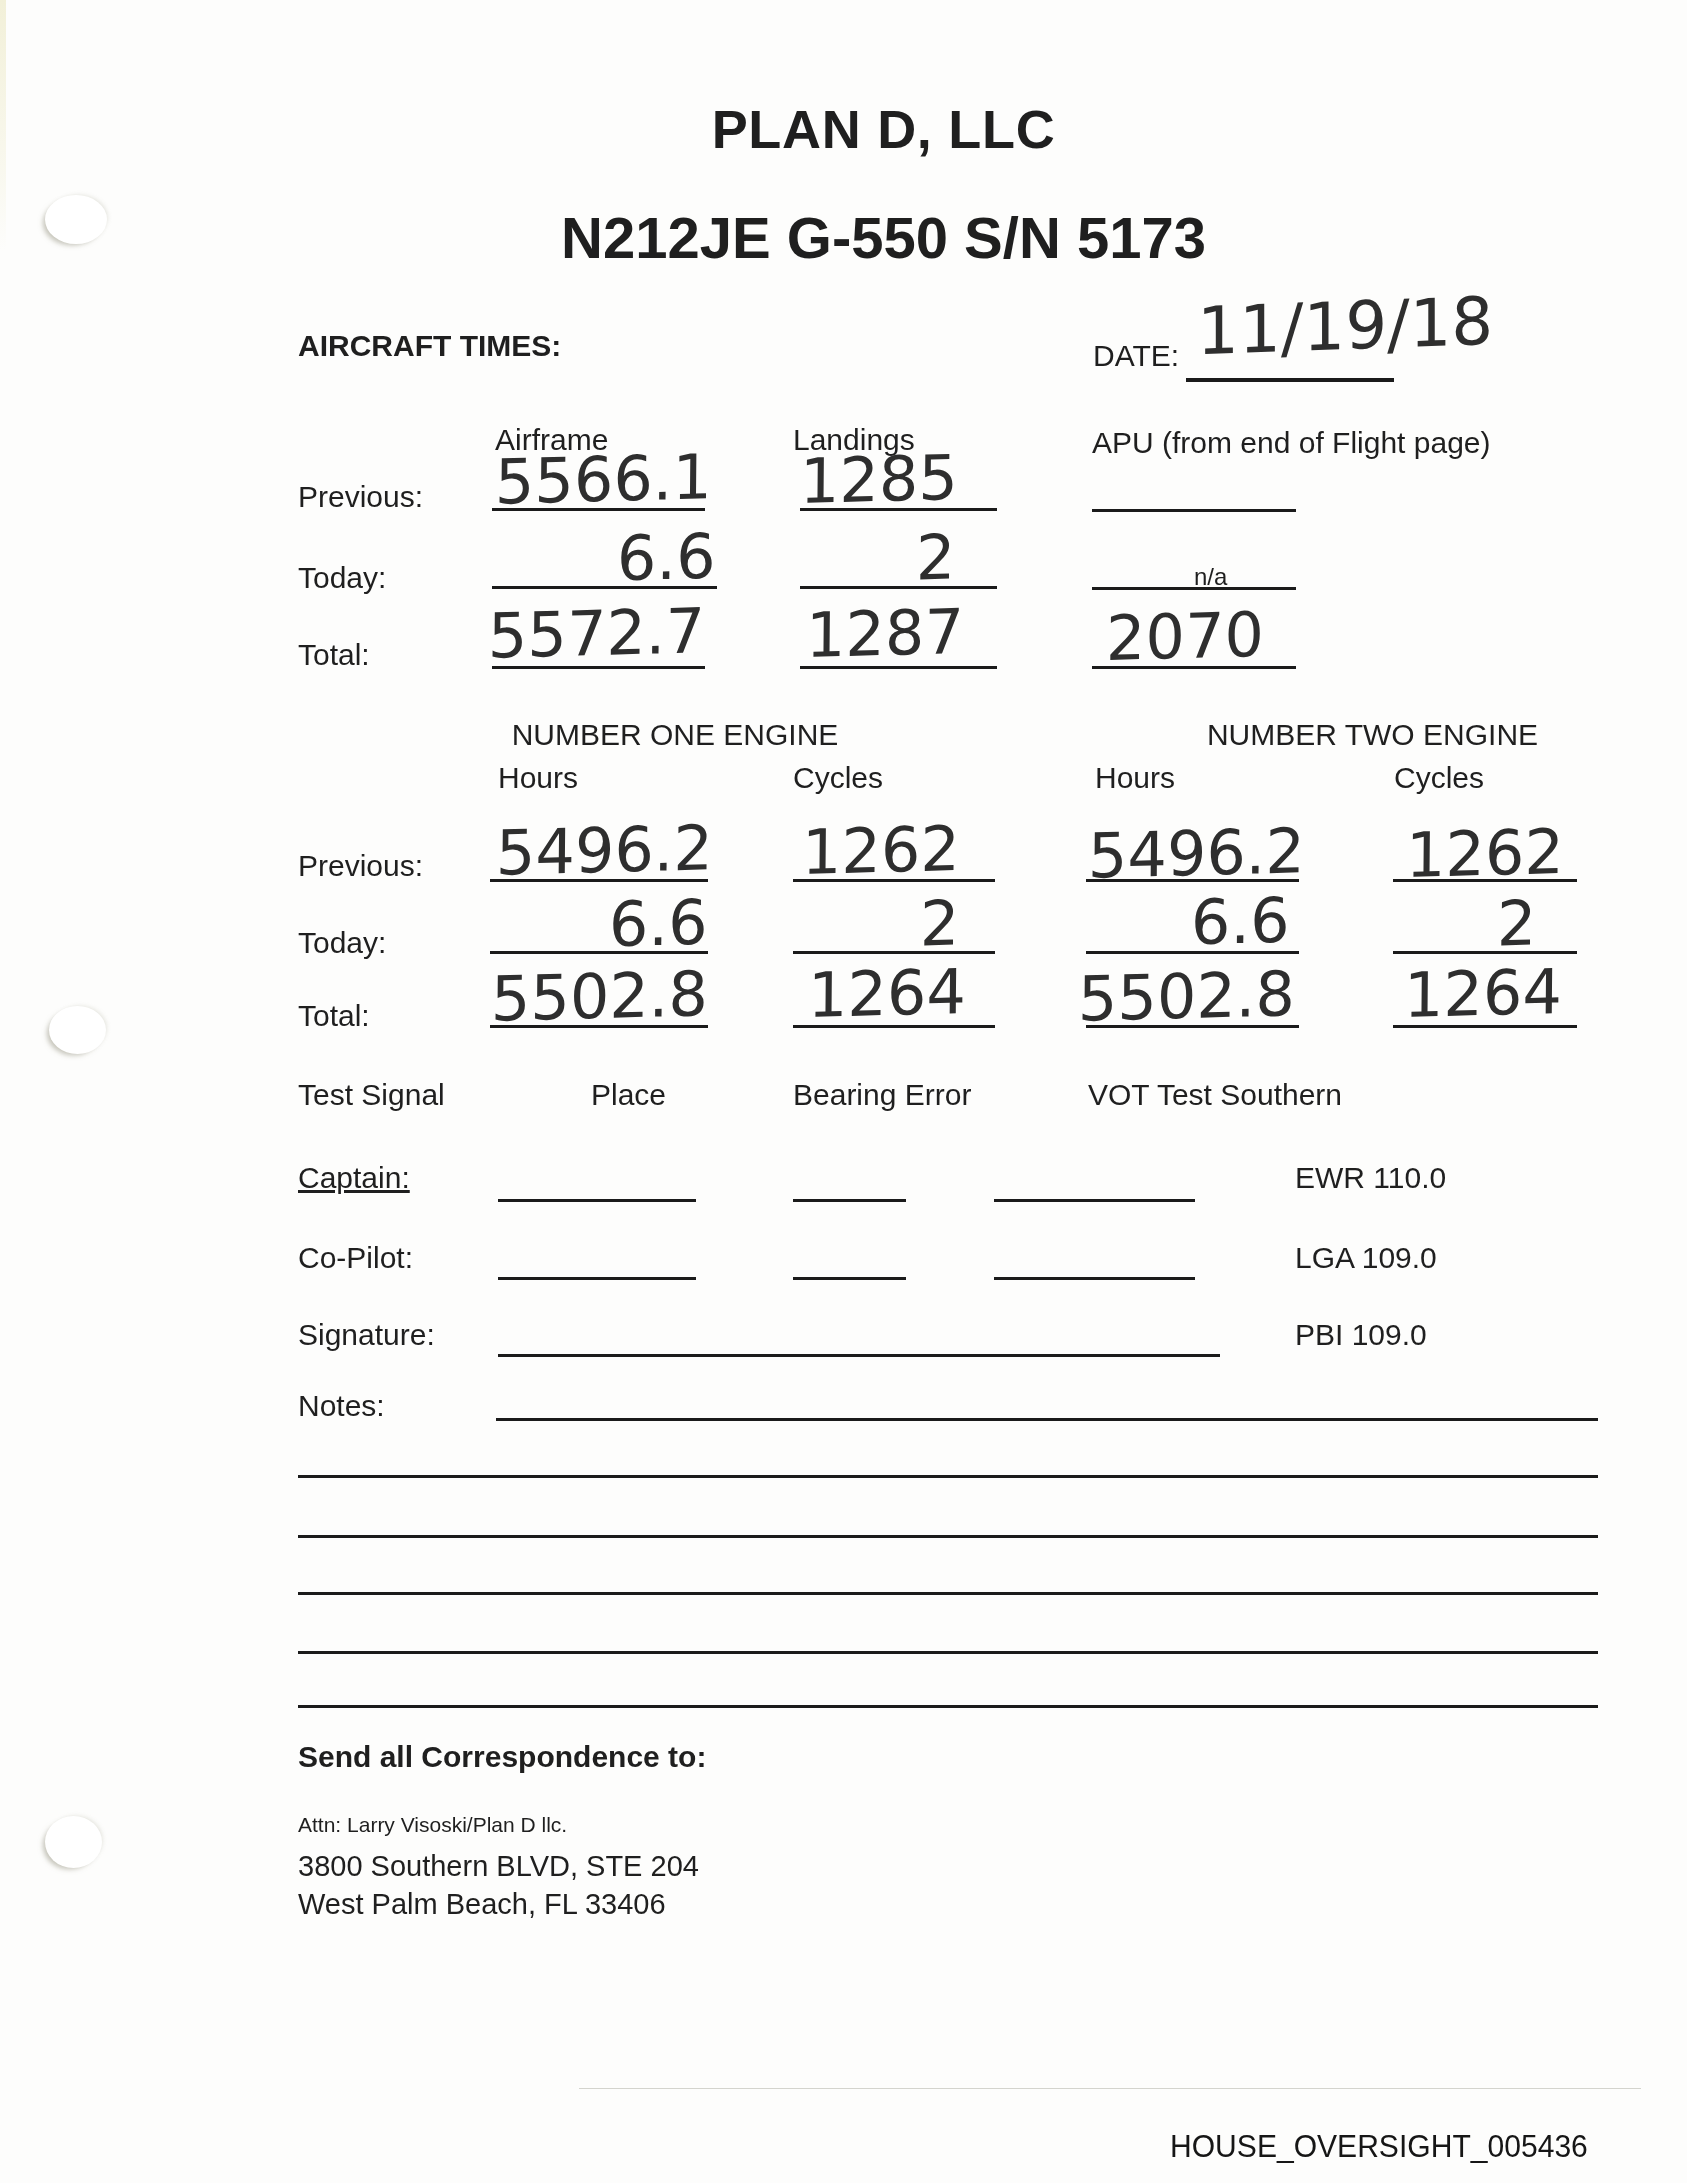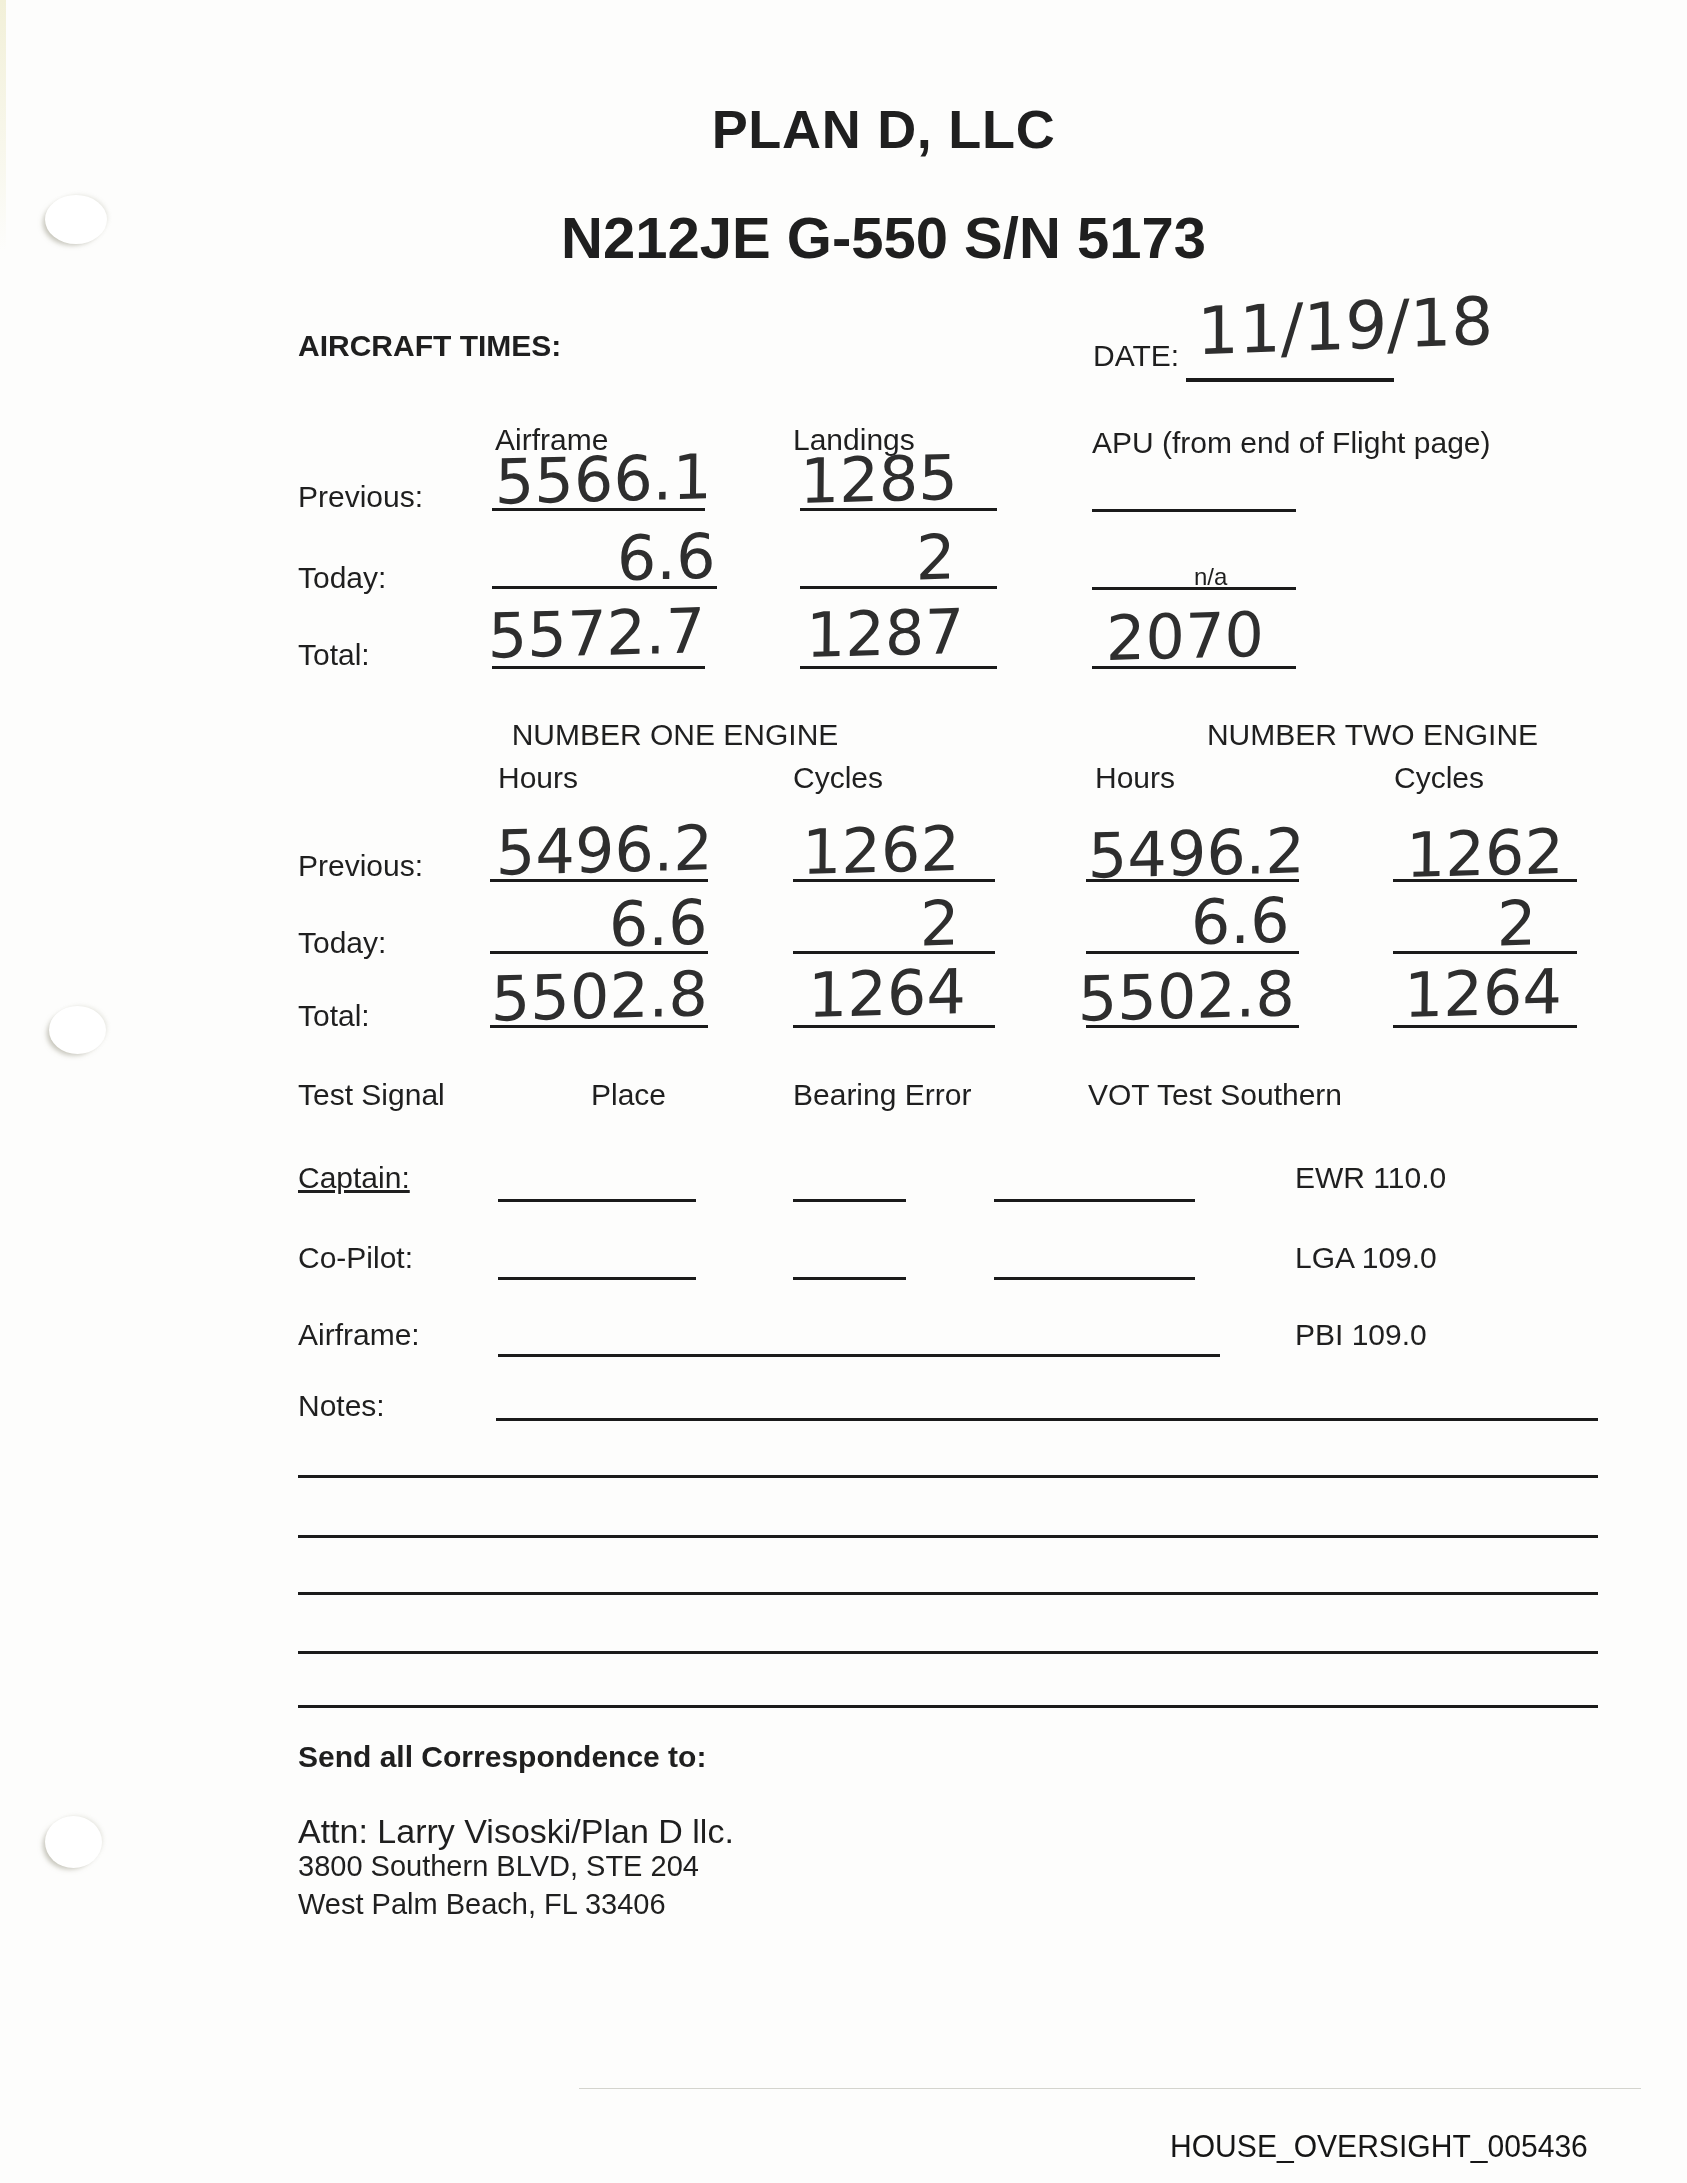--- a/index.html
+++ b/index.html
@@ -176,34 +176,34 @@
   <div class="line thin" style="left:793px; top:1199px; width:113px;"></div>
   <div class="line thin" style="left:994px; top:1199px; width:201px;"></div>
   <div class="t" style="left:1295px; top:1161px;text-align:right;">EWR 110.0</div>
 
   <div class="t" style="left:298px; top:1241px;">Co-Pilot:</div>
   <div class="line thin" style="left:498px; top:1277px; width:198px;"></div>
   <div class="line thin" style="left:793px; top:1277px; width:113px;"></div>
   <div class="line thin" style="left:994px; top:1277px; width:201px;"></div>
   <div class="t" style="left:1295px; top:1241px;">LGA 109.0</div>
 
-  <div class="t" style="left:298px; top:1318px;">Airframe:</div>
+  <div class="t" style="left:298px; top:1318px;">Signature:</div>
   <div class="line thin" style="left:498px; top:1354px; width:722px;"></div>
   <div class="t" style="left:1295px; top:1318px;">PBI 109.0</div>
 
   <div class="t" style="left:298px; top:1389px;">Notes:</div>
   <div class="line thin" style="left:496px; top:1418px; width:1102px;"></div>
   <div class="line thin" style="left:298px; top:1475px; width:1300px;"></div>
   <div class="line thin" style="left:298px; top:1535px; width:1300px;"></div>
   <div class="line thin" style="left:298px; top:1592px; width:1300px;"></div>
   <div class="line thin" style="left:298px; top:1651px; width:1300px;"></div>
   <div class="line" style="left:298px; top:1705px; width:1300px;"></div>
 
   <div class="t sec" style="left:298px; top:1740px;">Send all Correspondence to:</div>
-  <div class="t" style="left:298px; top:1813px; font-size:34px;">Attn: Larry Visoski/Plan D llc.</div>
+  <div class="t" style="left:298px; top:1813px; font-size:21px;">Attn: Larry Visoski/Plan D llc.</div>
   <div class="t" style="left:298px; top:1851px; font-size:29px;">3800 Southern BLVD, STE 204</div>
   <div class="t" style="left:298px; top:1889px; font-size:29px;">West Palm Beach, FL 33406</div>
 
   <div class="footer-sep"></div>
   <div class="footer-id">HOUSE_OVERSIGHT_005436</div>
 
 </div>
 
 
 </body></html>

